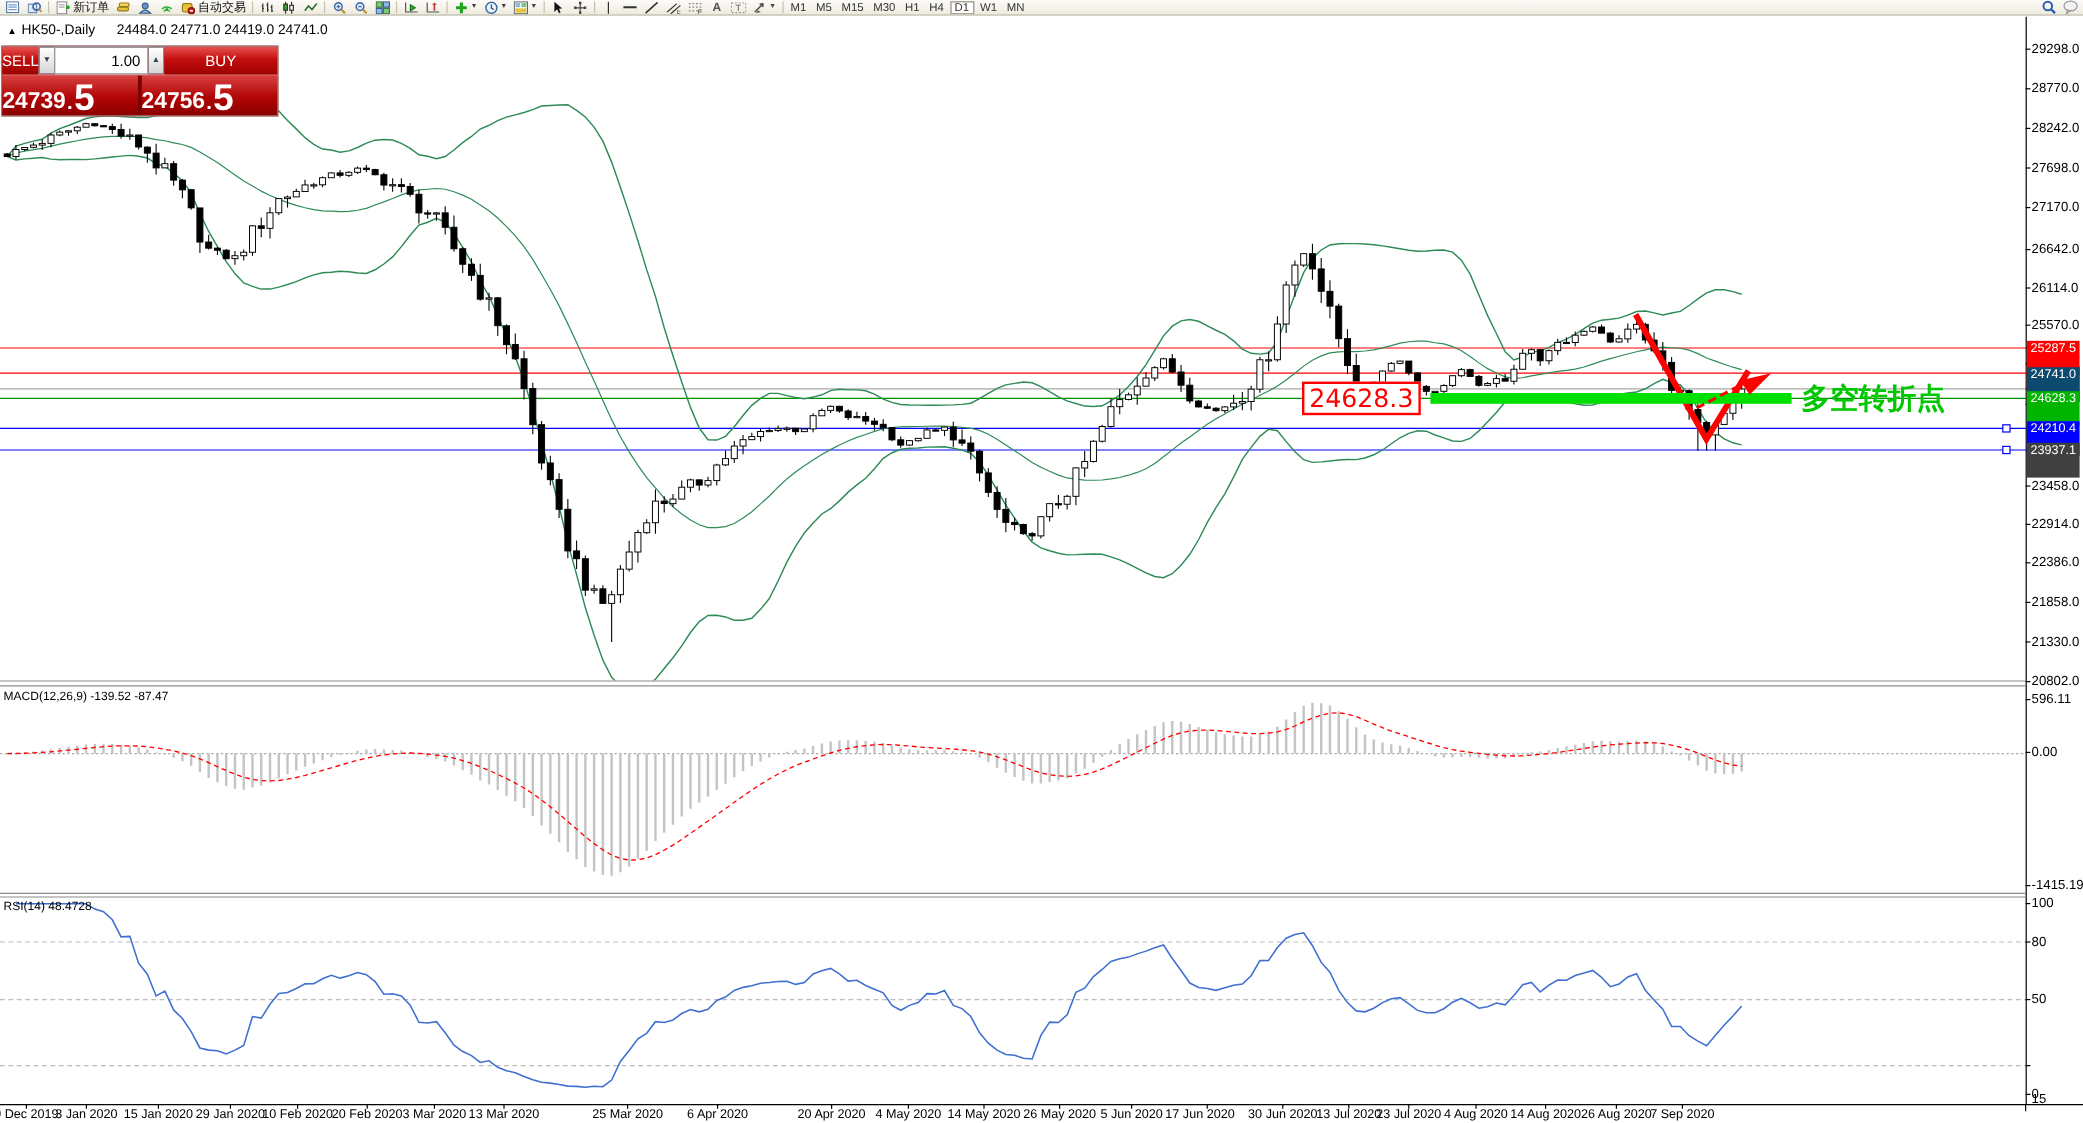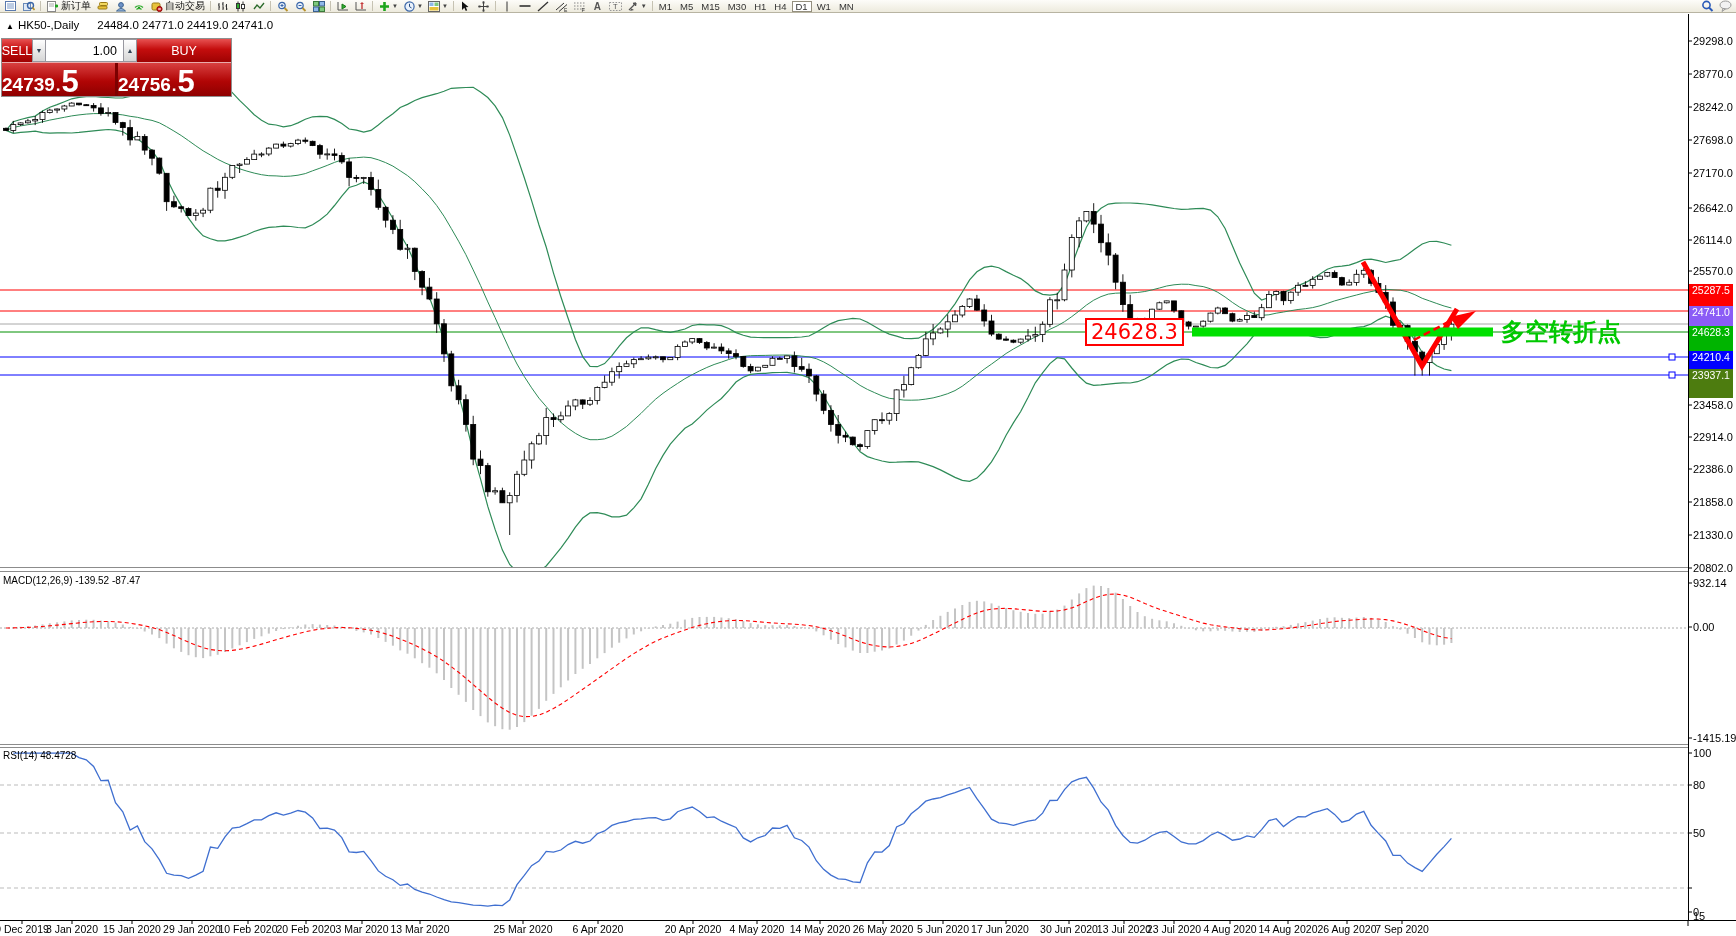--- a/index.html
+++ b/index.html
@@ -1054,34 +1054,34 @@
       <div class="tick-label" style="top:234px">26114.0</div>
       <div class="tick-label" style="top:265px">25570.0</div>
       <div class="tick-label" style="top:297px">25042.0</div>
       <div class="tick-label" style="top:331px">24514.0</div>
       <div class="tick-label" style="top:399px">23458.0</div>
       <div class="tick-label" style="top:431px">22914.0</div>
       <div class="tick-label" style="top:463px">22386.0</div>
       <div class="tick-label" style="top:496px">21858.0</div>
       <div class="tick-label" style="top:529px">21330.0</div>
       <div class="tick-label" style="top:562px">20802.0</div>
-      <div class="scale-label" style="top:577px">932.14</div>
+      <div class="scale-label" style="top:577px">596.11</div>
       <div class="scale-label" style="top:621px">0.00</div>
       <div class="scale-label" style="top:732px">-1415.19</div>
       <div class="scale-label" style="top:747px">100</div>
       <div class="scale-label" style="top:779px">80</div>
       <div class="scale-label" style="top:827px">50</div>
       <div class="scale-label" style="top:910px">15</div>
       <div class="scale-label" style="top:906px">0</div>
       <div class="price-tag" style="top:283.5px;background:#FF0000">25287.5</div>
       <div class="price-tag" style="top:304.5px;background:#FF0000">24949.9</div>
-      <div class="price-tag" style="top:306px;background:#8b5cf6">24741.0</div>
+      <div class="price-tag" style="top:306px;background:#0c4a6e">24741.0</div>
       <div class="price-tag" style="top:325.5px;background:#00B400">24628.3</div>
       <div class="price-tag" style="top:350.5px;background:#0000FF">24210.4</div>
-      <div class="price-tag" style="top:368.5px;background:#4d7c0f">23937.1</div>
+      <div class="price-tag" style="top:368.5px;background:#404040">23937.1</div>
       <div class="date-label" style="left:-23px">9 Dec 2019</div>
       <div class="date-label" style="left:27px">3 Jan 2020</div>
       <div class="date-label" style="left:87px">15 Jan 2020</div>
       <div class="date-label" style="left:147px">29 Jan 2020</div>
       <div class="date-label" style="left:203px">10 Feb 2020</div>
       <div class="date-label" style="left:261px">20 Feb 2020</div>
       <div class="date-label" style="left:317px">3 Mar 2020</div>
       <div class="date-label" style="left:375px">13 Mar 2020</div>
       <div class="date-label" style="left:478px">25 Mar 2020</div>
       <div class="date-label" style="left:553px">6 Apr 2020</div>

